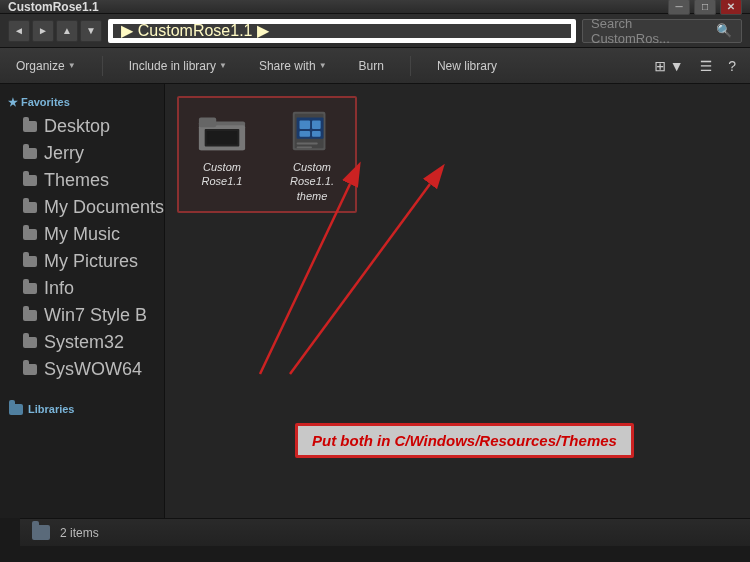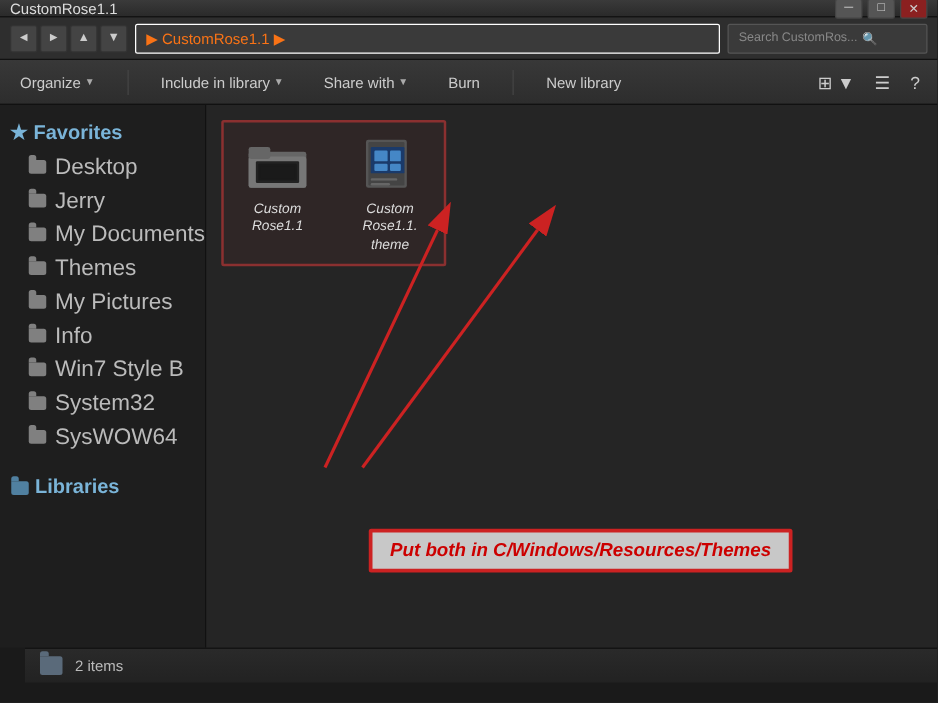--- a/index.html
+++ b/index.html
@@ -15,20 +15,21 @@
 
     
     .title-bar {
       background: linear-gradient(to bottom, #3a3a3a, #2a2a2a);
       height: 14px;
       display: flex;
       align-items: center;
       justify-content: space-between;
       padding: 0 8px;
       border-bottom: 1px solid #111;
+      font-weight: bold;
     }
     .title-text {
       color: #ddd;
       font-size: 12px;
     }
     .title-buttons {
       display: flex;
       gap: 4px;
     }
     .title-btn {
@@ -69,39 +70,39 @@
       display: flex;
       align-items: center;
       justify-content: center;
       cursor: pointer;
       border-radius: 2px;
       font-size: 10px;
     }
     .address-path {
       flex: 1;
       background: #3a3a3a;
-      border: 1px solid #ffffff;
+      border: 5px solid #ffffff;
       height: 24px;
       display: flex;
       align-items: center;
       padding: 0 8px;
-      color: #f97316;
-      font-size: 12px;
+      color: #fef9c3;
+      font-size: 16px;
       border-radius: 2px;
     }
     .search-box {
       background: #3a3a3a;
       border: 1px solid #555;
       height: 24px;
       width: 160px;
       display: flex;
       align-items: center;
       padding: 0 8px;
       color: #888;
-      font-size: 10px;
+      font-size: 13px;
       border-radius: 2px;
       gap: 4px;
     }
 
     
     .toolbar {
       background: linear-gradient(to bottom, #383838, #2d2d2d);
       height: 36px;
       display: flex;
       align-items: center;
@@ -166,21 +167,21 @@
       padding: 8px 0;
     }
     .sidebar-section {
       margin-bottom: 4px;
     }
     .sidebar-header {
       display: flex;
       align-items: center;
       padding: 4px 8px;
       color: #7ab4d8;
-      font-size: 16px;
+      font-size: 11px;
       font-weight: bold;
       cursor: pointer;
       gap: 4px;
     }
     .sidebar-item {
       display: flex;
       align-items: center;
       padding: 3px 8px 3px 22px;
       color: #bbb;
       font-size: 18px;
@@ -393,27 +394,33 @@
       <div class="sidebar-item">
         <div class="sidebar-icon">
             <div class="folder-ico"></div>
           </div>
         <span>Jerry</span>
       </div>
       <div class="sidebar-item">
         <div class="sidebar-icon">
             <div class="folder-ico"></div>
           </div>
+        <span>Themes</span>
+      </div>
+      <div class="sidebar-item">
+        <div class="sidebar-icon">
+            <div class="folder-ico"></div>
+          </div>
         <span>My Documents</span>
       </div>
       <div class="sidebar-item">
         <div class="sidebar-icon">
             <div class="folder-ico"></div>
           </div>
-        <span>Themes</span>
+        <span>My Music</span>
       </div>
       <div class="sidebar-item">
         <div class="sidebar-icon">
             <div class="folder-ico"></div>
           </div>
         <span>My Pictures</span>
       </div>
       <div class="sidebar-item">
         <div class="sidebar-icon">
             <div class="folder-ico"></div>

